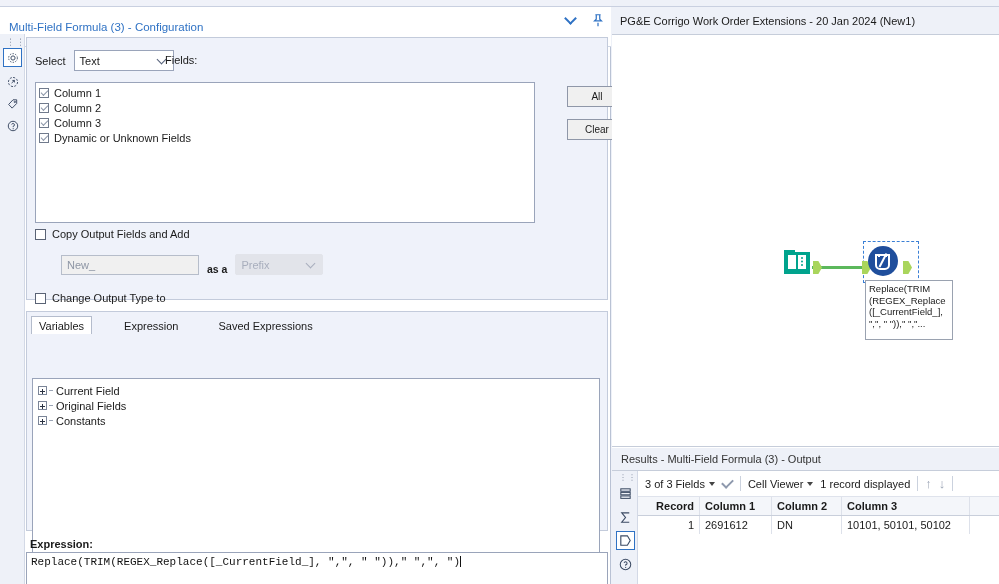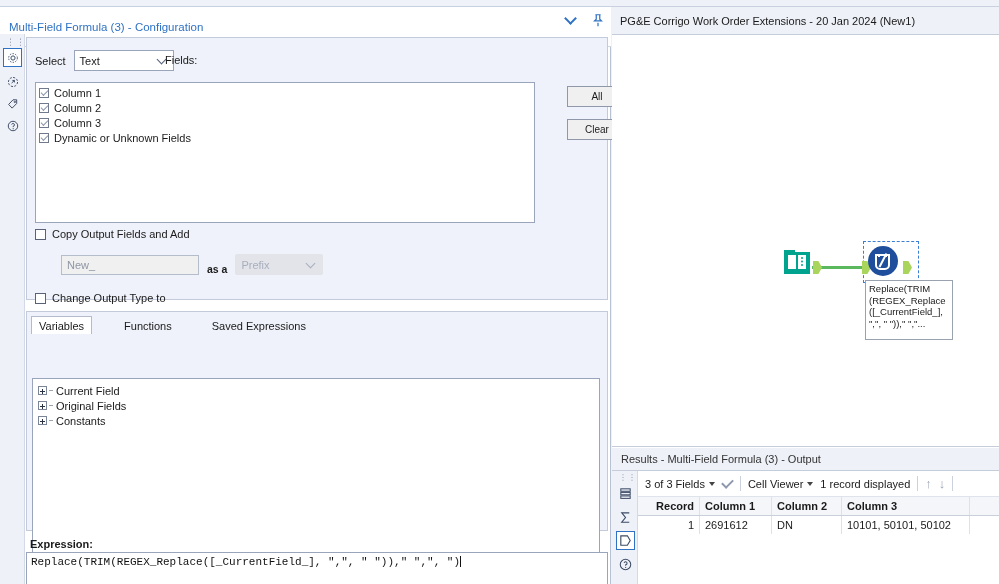--- a/index.html
+++ b/index.html
@@ -396,21 +396,21 @@
       <div class="chk-row chk-type">
         <span class="cbx-plain"></span>
         <span class="lbl">Change Output Type to</span>
       </div>
 
     </div>
 
     <div class="varbox">
       <div class="tabs">
         <div class="tab active">Variables</div>
-        <div class="tab">Functions</div>
+        <div class="tab">Expression</div>
         <div class="tab">Saved Expressions</div>
       </div>
       <div class="tree">
         <div class="tnode">
           <span class="tbox"></span>
             <span class="tdash"></span>
           <span>Current Field</span>
         </div>
         <div class="tnode">
           <span class="tbox"></span>

